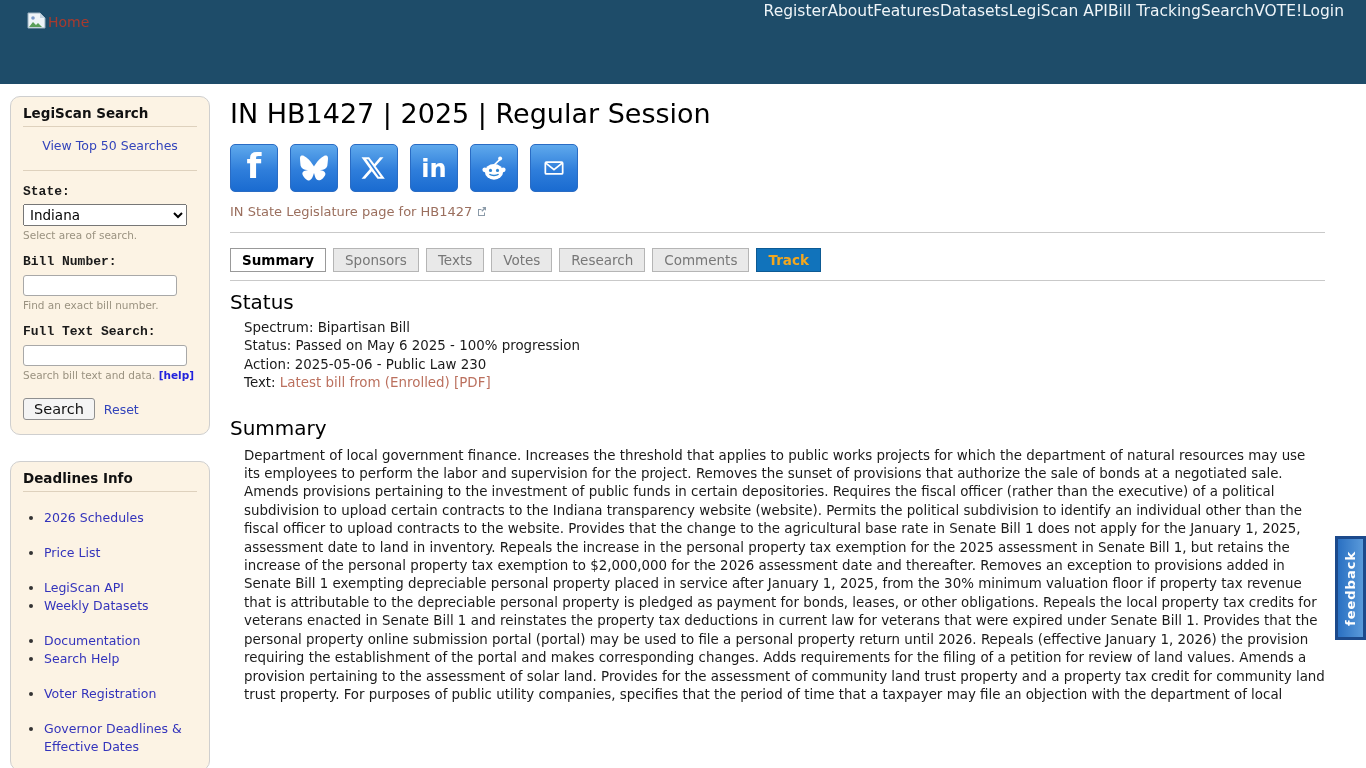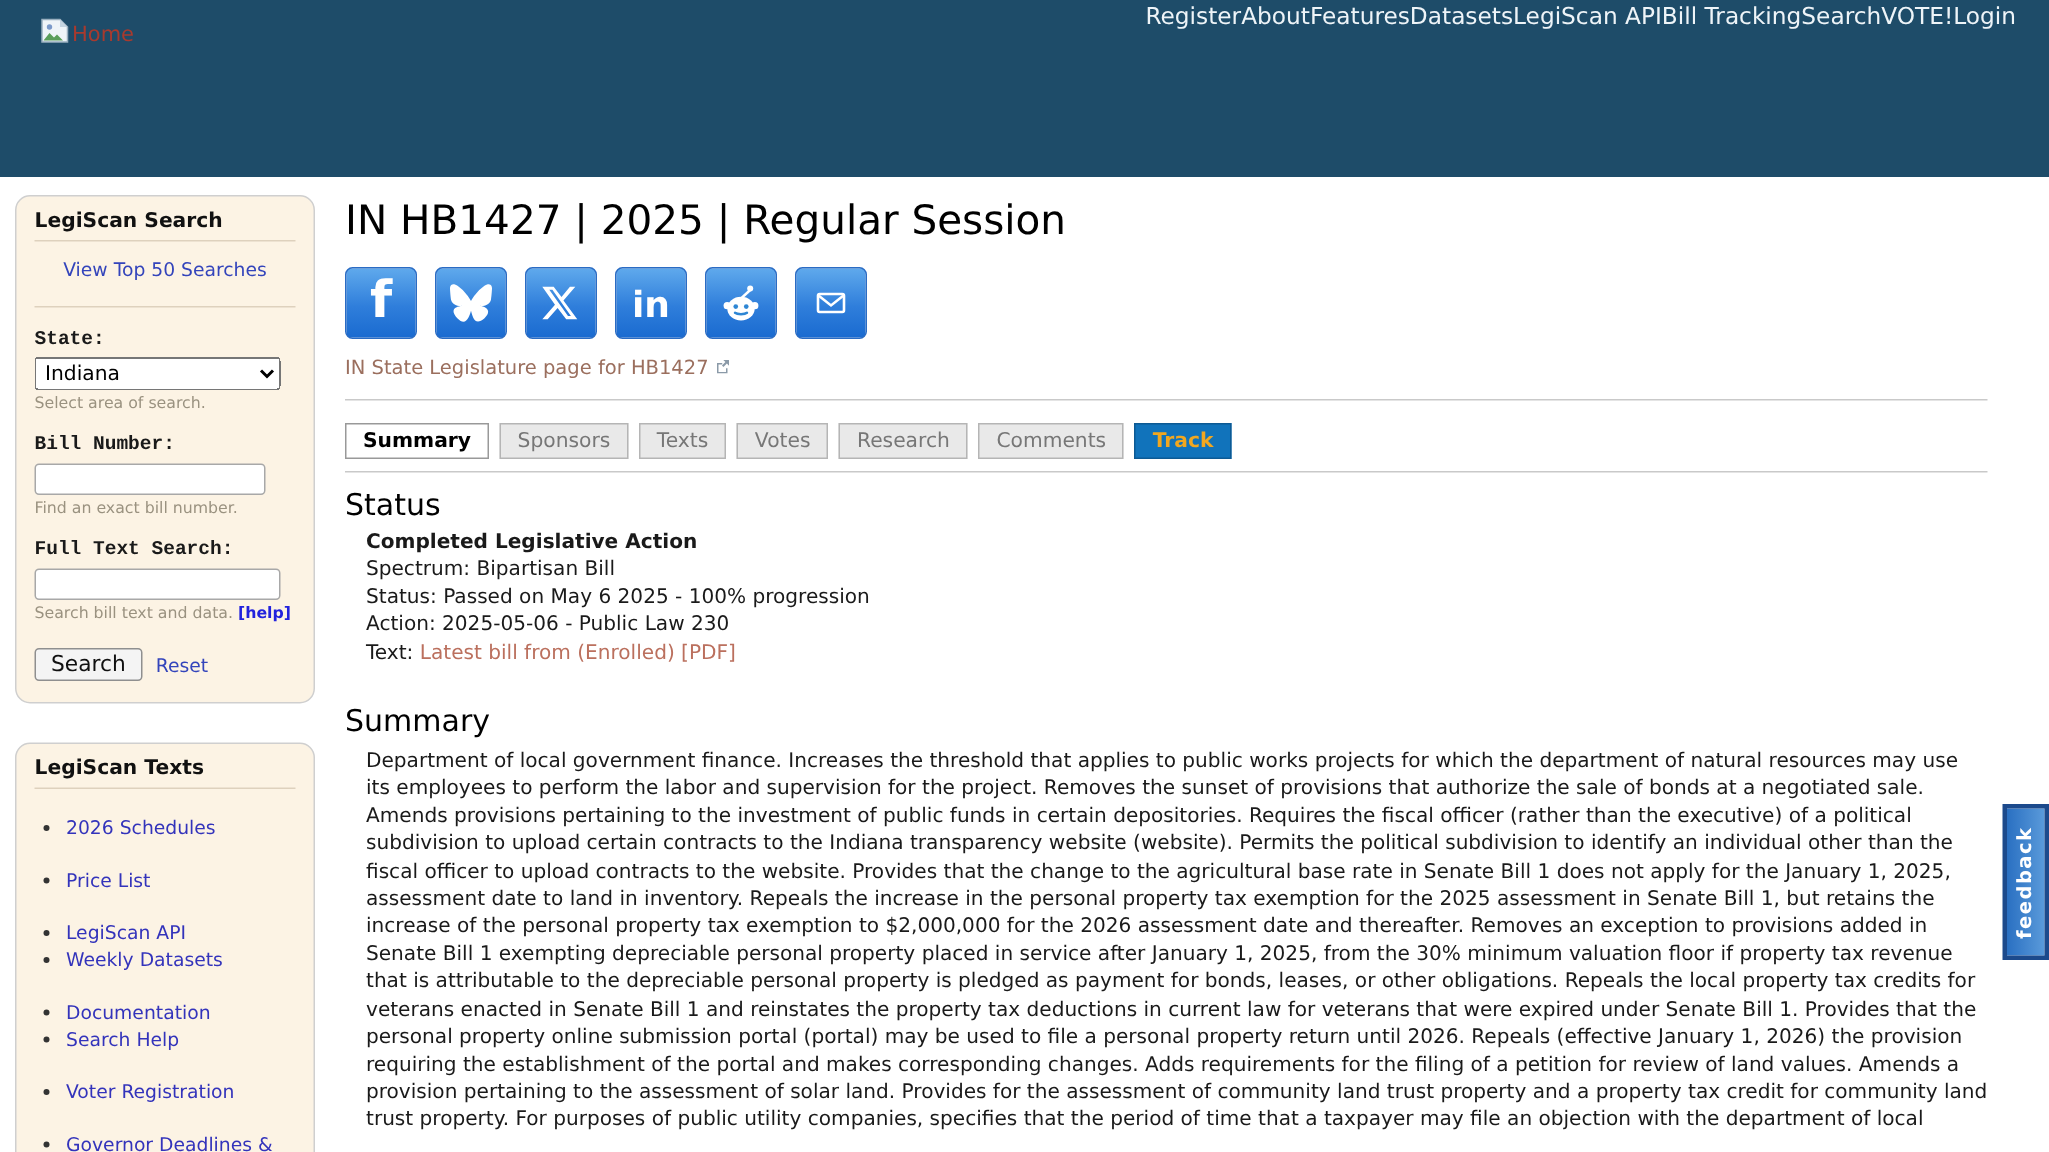--- a/index.html
+++ b/index.html
@@ -1,20 +1,20 @@
 <!DOCTYPE html>
 <html><head>
 <meta charset="utf-8">
 <style>
   * { margin:0; padding:0; box-sizing:border-box; }
   html,body { width:1366px; height:768px; overflow:hidden; background:#fff;
     font-family:"DejaVu Sans", sans-serif; color:#1a1a1a; }
 
   
-  header { position:relative; height:118px; background:#1e4c69; }
+  header { position:relative; height:84px; background:#1e4c69; }
   .logo { position:absolute; left:27px; top:12px; display:flex; align-items:center; gap:2px;
     text-decoration:none; color:#a83a2e; font-size:14px; }
   nav.mainnav { position:absolute; top:2px; right:22px; display:flex; }
   nav.mainnav a { color:#eef4f8; font-size:15.5px; text-decoration:none; white-space:nowrap; }
 
   
   .layout { display:flex; align-items:flex-start; }
   aside { width:218px; flex:none; padding:12px 8px 0 10px; }
   .panel { background:#fcf3e4; border:1px solid #cfcfcf; border-radius:10px;
     padding:8px 12px 14px; margin-bottom:26px; }
@@ -124,21 +124,21 @@
       <div class="field-label">Full Text Search:</div>
       <input class="in-full" type="text" style="">
       <div class="hint"><span>Search bill text and data. </span><a href="#">[help]</a></div>
       <div class="btn-row">
         <button>Search</button>
         <a href="#">Reset</a>
       </div>
     </section>
 
     <section class="panel">
-      <div class="panel-title">LegiScan Texts</div>
+      <div class="panel-title">Deadlines Info</div>
       <ul class="info-group">
         <li><a href="#">2026 Schedules</a></li>
       </ul>
       <ul class="info-group">
         <li><a href="#">Price List</a></li>
       </ul>
       <ul class="info-group">
         <li><a href="#">LegiScan API</a></li>
         <li><a href="#">Weekly Datasets</a></li>
       </ul>
@@ -216,21 +216,20 @@
       <a href="#" class="tab">Sponsors</a>
       <a href="#" class="tab">Texts</a>
       <a href="#" class="tab">Votes</a>
       <a href="#" class="tab">Research</a>
       <a href="#" class="tab">Comments</a>
       <a href="#" class="tab track">Track</a>
     </div>
 
     <h3 class="section">Status</h3>
     <div class="status-block">
-      <div class="status-bold">Completed Legislative Action</div>
       <div>Spectrum: Bipartisan Bill</div>
       <div>Status: Passed on May 6 2025 - 100% progression</div>
       <div>Action: 2025-05-06 - Public Law 230</div>
       <div><span>Text: </span><a href="#" class="text-link">Latest bill from (Enrolled) [PDF]</a></div>
     </div>
 
     <h3 class="section summary-h">Summary</h3>
     <p class="summary">Department of local government finance. Increases the threshold that applies to public works projects for which the department of natural resources may use its employees to perform the labor and supervision for the project. Removes the sunset of provisions that authorize the sale of bonds at a negotiated sale. Amends provisions pertaining to the investment of public funds in certain depositories. Requires the fiscal officer (rather than the executive) of a political subdivision to upload certain contracts to the Indiana transparency website (website). Permits the political subdivision to identify an individual other than the fiscal officer to upload contracts to the website. Provides that the change to the agricultural base rate in Senate Bill 1 does not apply for the January 1, 2025, assessment date to land in inventory. Repeals the increase in the personal property tax exemption for the 2025 assessment in Senate Bill 1, but retains the increase of the personal property tax exemption to $2,000,000 for the 2026 assessment date and thereafter. Removes an exception to provisions added in Senate Bill 1 exempting depreciable personal property placed in service after January 1, 2025, from the 30% minimum valuation floor if property tax revenue that is attributable to the depreciable personal property is pledged as payment for bonds, leases, or other obligations. Repeals the local property tax credits for veterans enacted in Senate Bill 1 and reinstates the property tax deductions in current law for veterans that were expired under Senate Bill 1. Provides that the personal property online submission portal (portal) may be used to file a personal property return until 2026. Repeals (effective January 1, 2026) the provision requiring the establishment of the portal and makes corresponding changes. Adds requirements for the filing of a petition for review of land values. Amends a provision pertaining to the assessment of solar land. Provides for the assessment of community land trust property and a property tax credit for community land trust property. For purposes of public utility companies, specifies that the period of time that a taxpayer may file an objection with the department of local</p>
   </main>
 </div>

